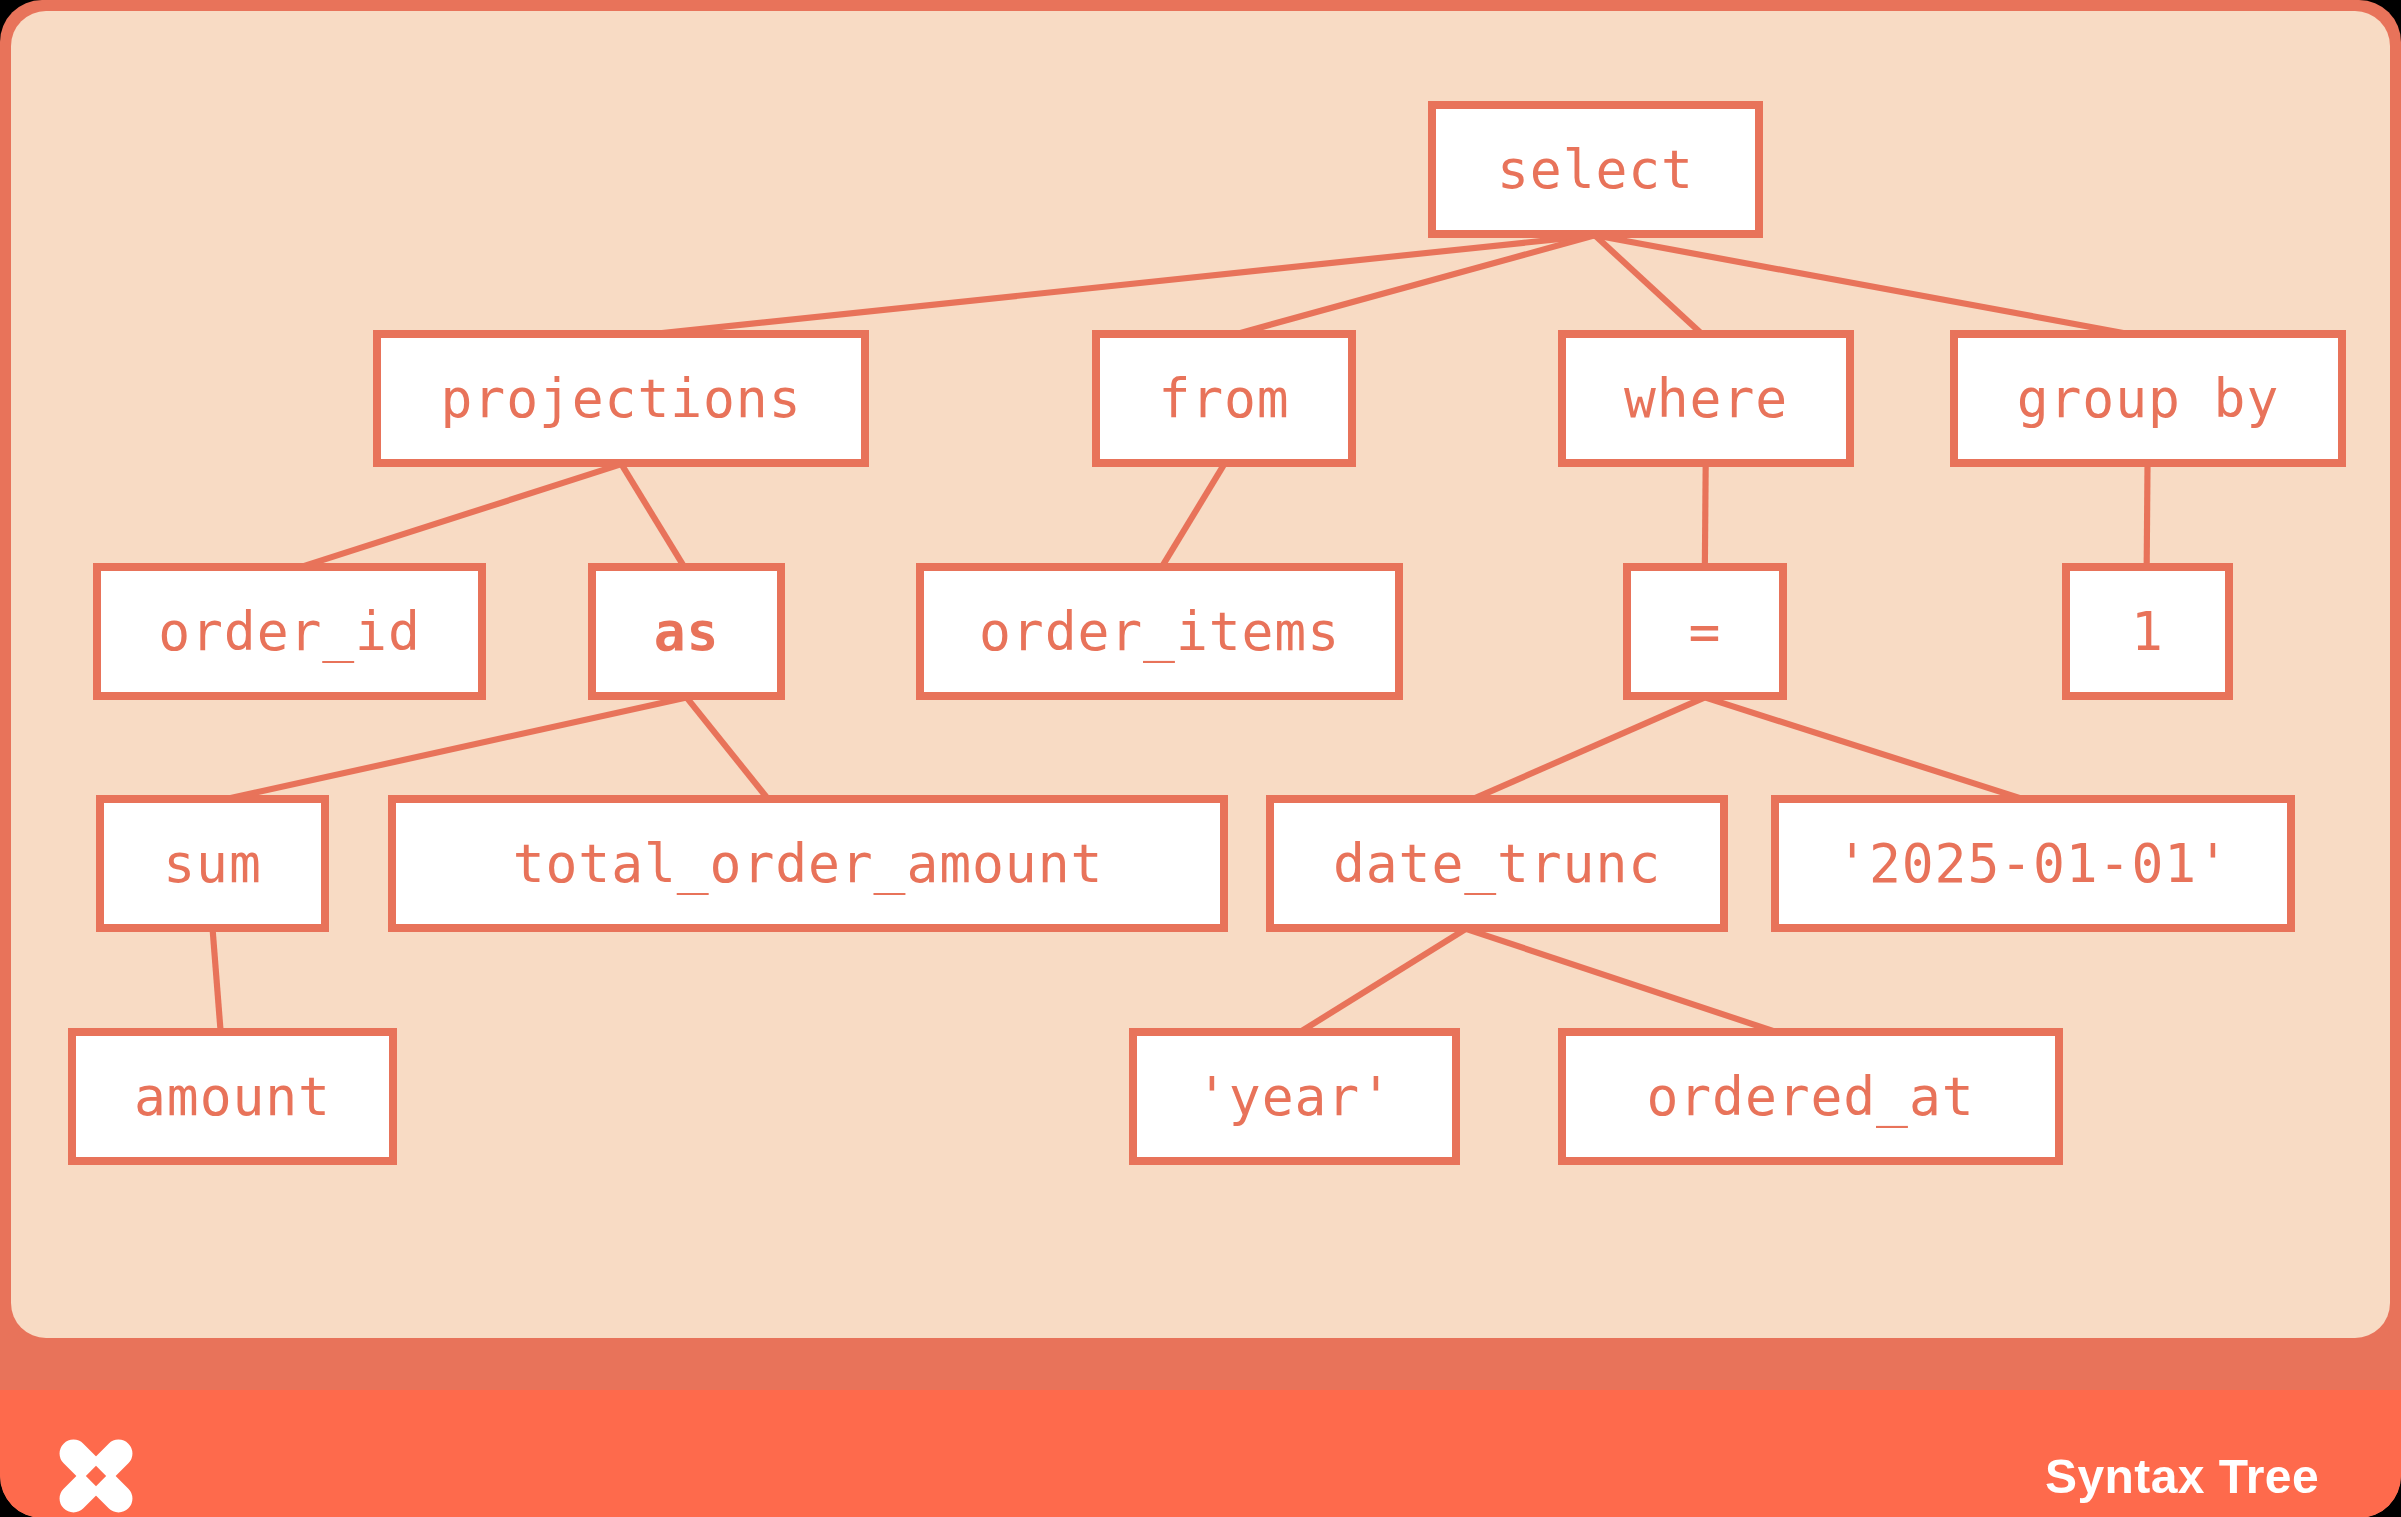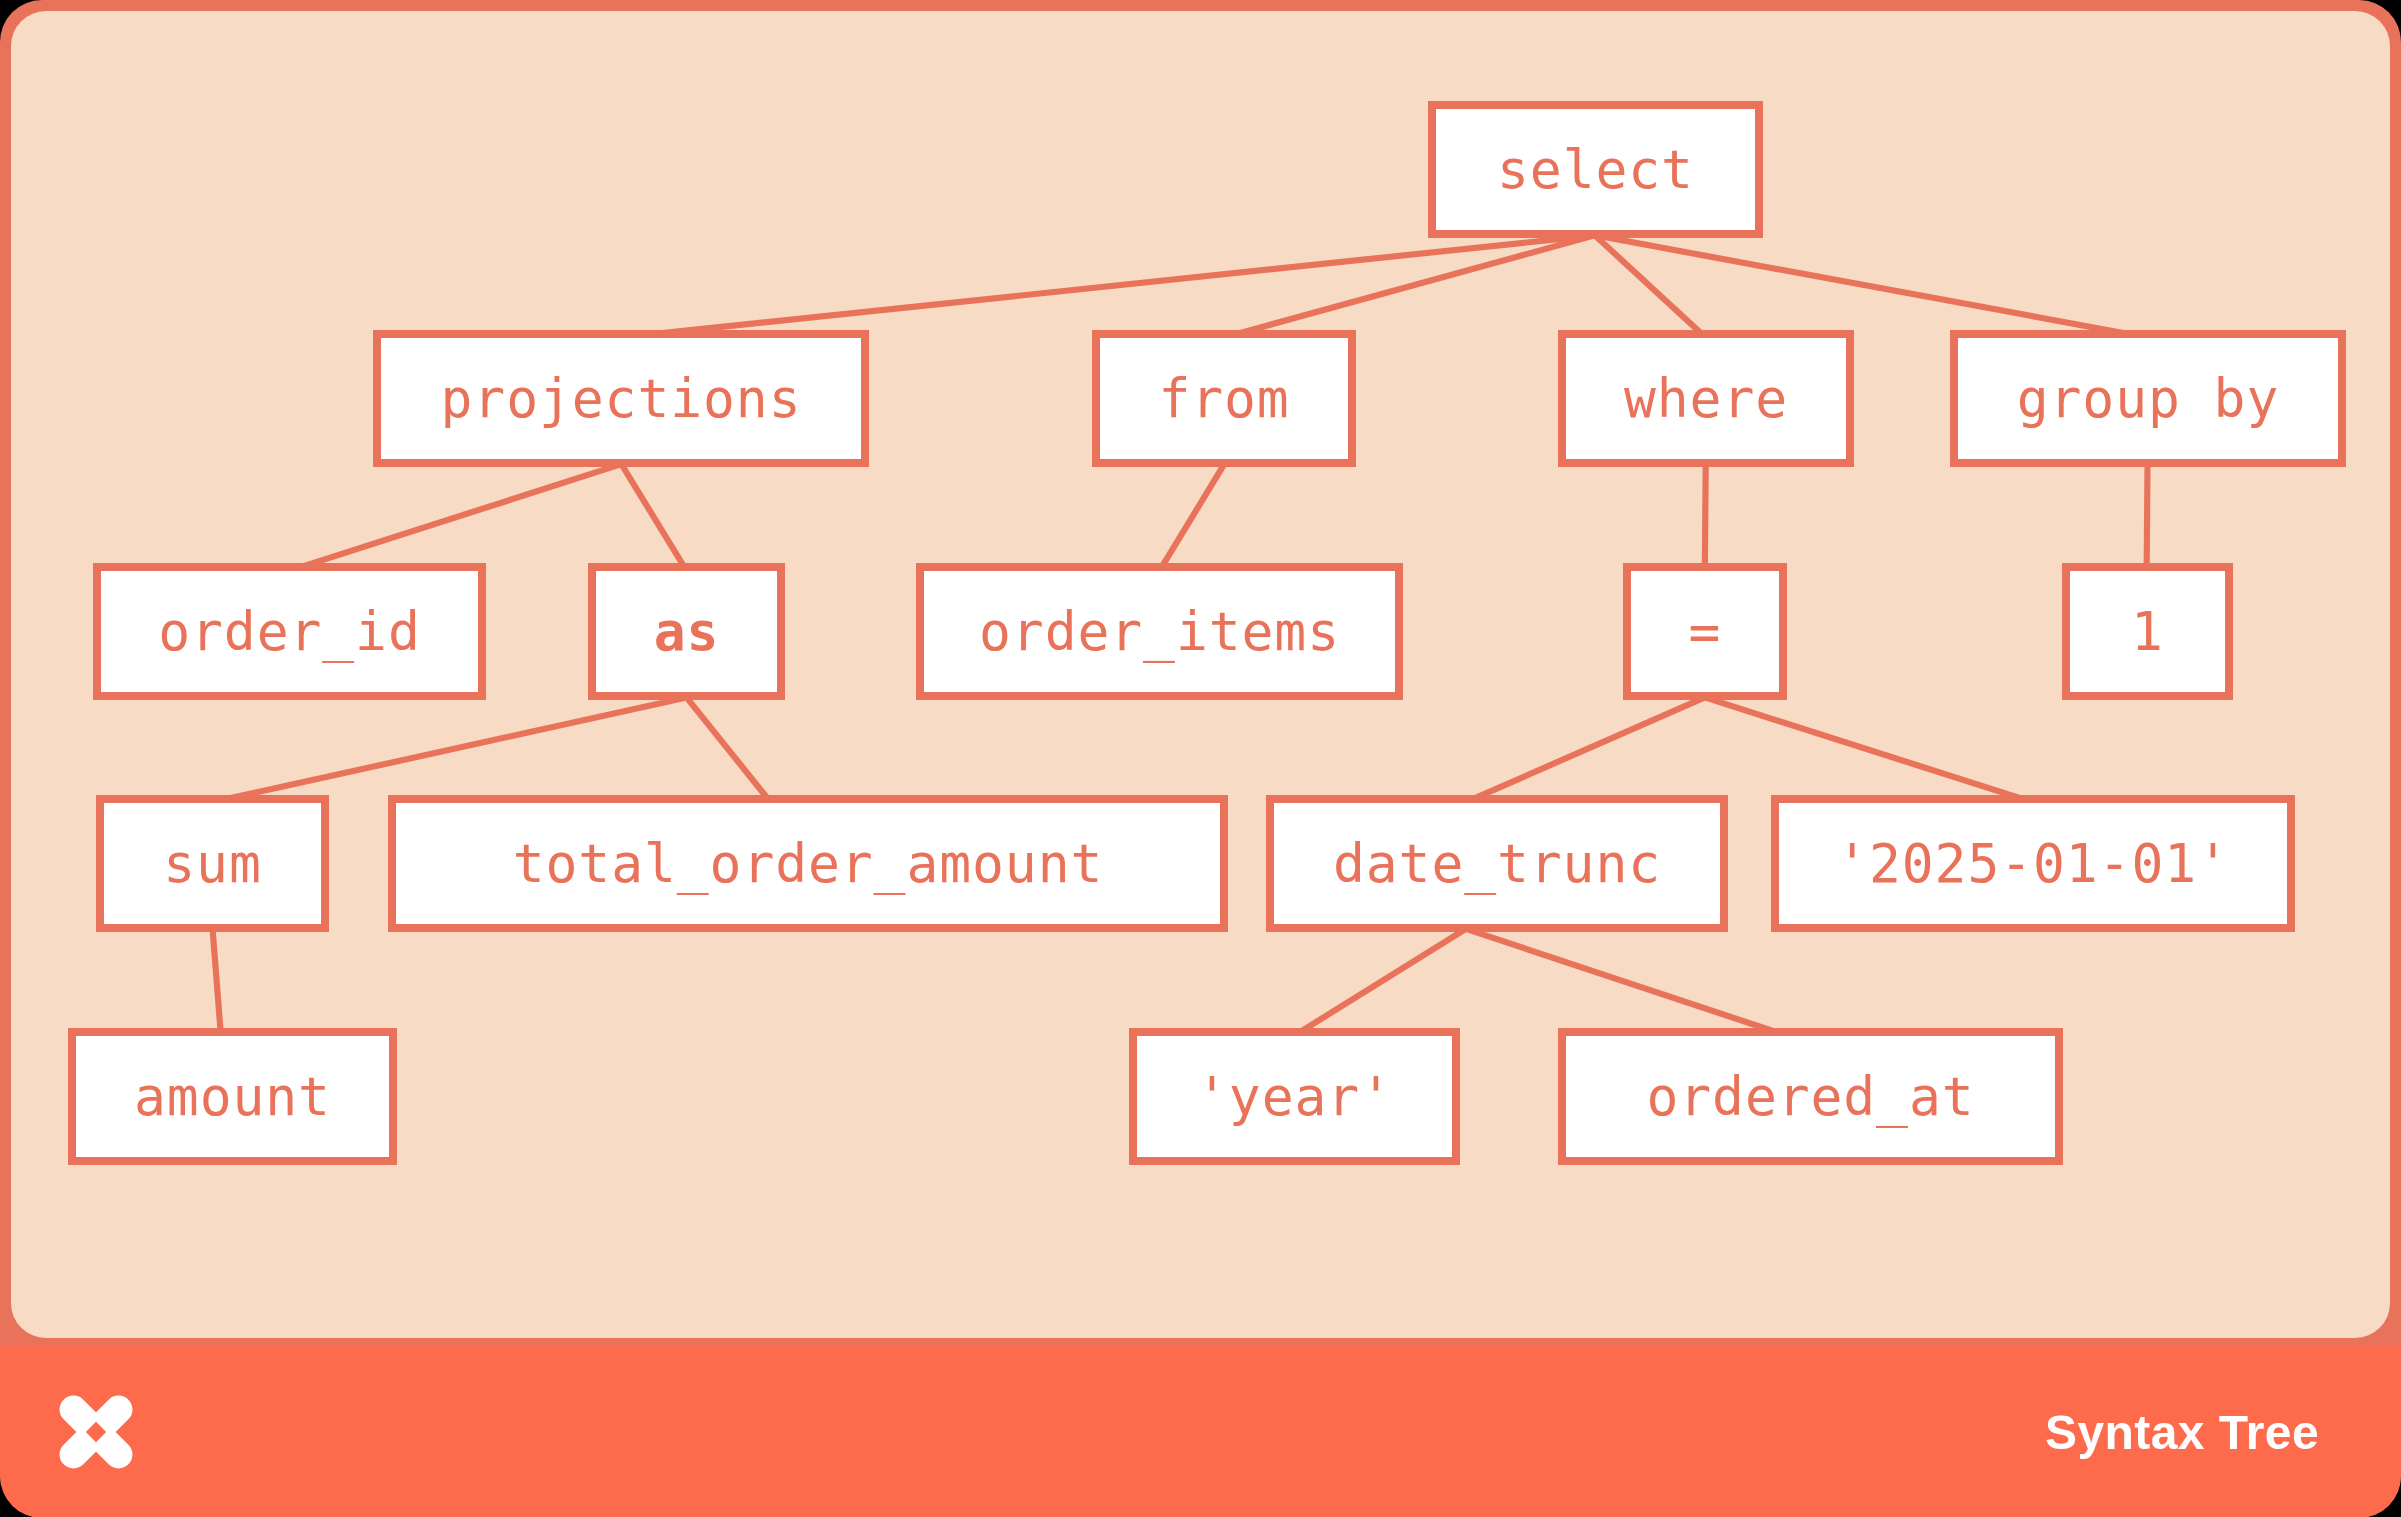--- a/index.html
+++ b/index.html
@@ -41,21 +41,21 @@
     background:var(--boxfill);
     border:8.8px solid var(--coral);
     color:var(--coral);
     display:flex;align-items:center;justify-content:center;
     font-size:53px;
     white-space:nowrap;
     letter-spacing:0.9px;
   }
   .footer{
     position:absolute;
-    left:0;right:0;bottom:0;height:172px;
+    left:0;right:0;bottom:0;height:128px;
     background:var(--bar);
     border-radius:0 0 42px 42px;
     z-index:3;
     display:flex;align-items:center;
   }
   .logo{
     position:absolute;
     left:51px;top:41px;
     width:90px;height:90px;
   }

